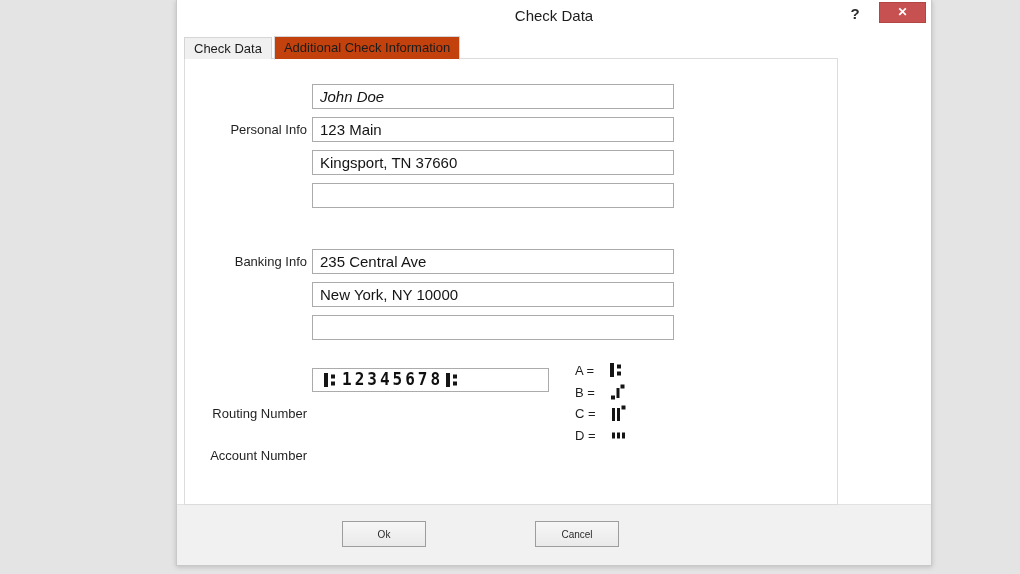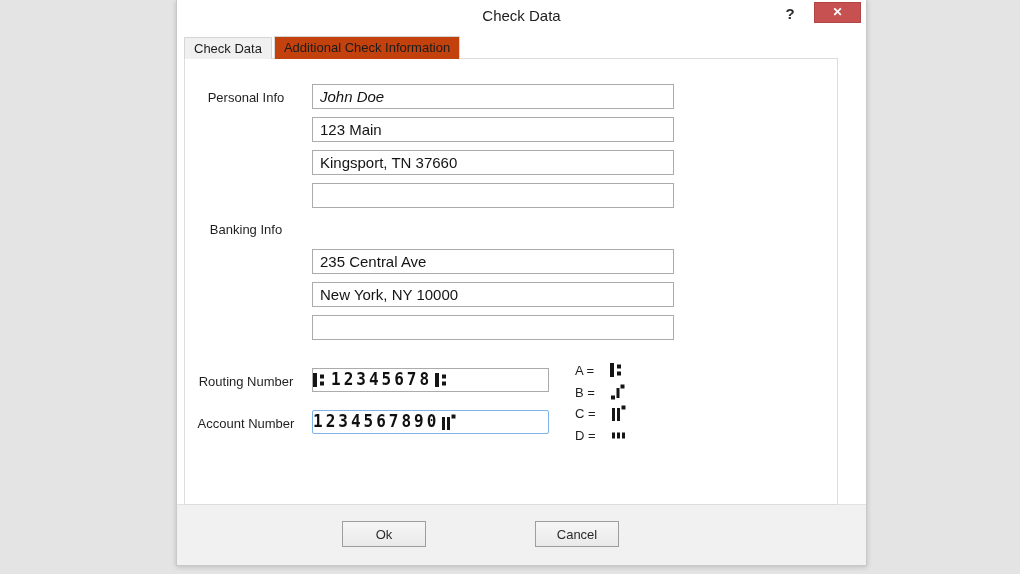--- a/index.html
+++ b/index.html
@@ -3,21 +3,21 @@
 <meta charset="utf-8">
 <style>
   * { margin:0; padding:0; box-sizing:border-box; }
   html,body { width:1020px; height:574px; overflow:hidden; }
   body {
     background:#e4e4e4;
     font-family:"Liberation Sans", sans-serif;
     position:relative;
   }
   .dialog {
-    position:absolute; left:176px; top:0; width:691px; height:566px;
+    position:absolute; left:176px; top:0; width:756px; height:566px;
     background:#ffffff;
     border:1px solid #c9c9c9; border-top:none;
     box-shadow:0 1px 5px rgba(0,0,0,0.18);
   }
   
   .titlebar { position:absolute; top:0; left:0; right:0; height:32px; background:#ffffff; }
   .win-title {
     position:absolute; left:0; right:0; top:7px; text-align:center;
     font-size:15px; color:#1c1c1c;
   }
@@ -46,33 +46,33 @@
     background:#c2410c; height:24px; line-height:22px;
     border:1px solid #d5d5d5; border-bottom:1px solid #ffffff;
     position:relative; top:1px; z-index:4;
   }
   
   .panel {
     position:absolute; top:58px; left:7px; width:654px; height:447px;
     background:#ffffff; border:1px solid #dcdcdc; z-index:2;
   }
   .flabel {
-    position:absolute; left:0; width:122px; text-align:center;
-    font-size:13px; color:#1f1f1f; white-space:nowrap;
+    position:absolute; left:0; width:122px; text-align:right;
+    font-size:13px; color:#1f1f1f; white-space:nowrap;margin-top:32px;
   }
   .tfield {
     position:absolute; left:127px; width:362px; height:25px;
     border:1px solid #ababab; background:#ffffff;
     font-family:"Liberation Sans", sans-serif; font-size:15px; color:#141414;
     padding:0 7px; outline:none;
   }
   .micr-field {
     position:absolute; left:127px; width:237px; height:24px;
     border:1px solid #ababab; background:#ffffff;
-    display:flex; align-items:center; padding:0 0;
+    display:flex; align-items:center; padding:0 11px;
   }
   .micr-field.focused {
     border:1px solid #7eb4ea; border-radius:2px;
   }
   .micr-digits {
     font-family:"DejaVu Sans Mono", monospace; font-weight:700;
     font-size:16px; letter-spacing:3px; color:#101010; line-height:1;
     transform:scaleY(1.05);
   }
   .sym { display:inline-block; line-height:0; }
@@ -89,21 +89,21 @@
   
   .footer {
     position:absolute; left:0; right:0; bottom:0; height:61px;
     background:#f0f1f0; border-top:1px solid #e2e2e2;
   }
   .btn {
     position:absolute; top:16px; width:84px; height:26px;
     background:linear-gradient(#f6f6f6,#eaeaea);
     border:1px solid #9d9d9d;
     font-family:"Liberation Sans", sans-serif;
-    font-size:13px; color:#2a2a2a; cursor:default;
+    font-size:10px; color:#2a2a2a; cursor:default;
   }
   .btn-ok { left:165px; }
   .btn-cancel { left:358px; }
 </style>
 </head>
 <body>
 
 <div class="dialog">
 
   <div class="titlebar">
@@ -147,61 +147,51 @@
       <span class="sym gap-l">
         <svg width="12" height="16" viewBox="0 0 12 16">
             <rect x="0" y="1" width="4" height="14"></rect>
             <rect x="7" y="2.5" width="4" height="4"></rect>
             <rect x="7" y="9.5" width="4" height="4"></rect>
           </svg>
       </span>
     </div>
 
     <span class="flabel" style="top:357px">Account Number</span>
-    <div class="micr-field focused" style="top:351px">
-      <span class="micr-digits">1234567890</span>
-      <span class="sym gap-l">
+
+    <div class="legend-row" style="top:303px">
+      <span>A =</span>
+      <span class="sym">
+        <svg width="12" height="16" viewBox="0 0 12 16">
+            <rect x="0" y="1" width="4" height="14"></rect>
+            <rect x="7" y="2.5" width="4" height="4"></rect>
+            <rect x="7" y="9.5" width="4" height="4"></rect>
+          </svg>
+      </span>
+    </div>
+    <div class="legend-row" style="top:325px">
+      <span>B =</span>
+      <span class="sym">
+        <svg width="14" height="16" viewBox="0 0 14 16">
+            <rect x="0" y="11.5" width="4" height="4"></rect>
+            <rect x="5.5" y="4" width="3" height="10"></rect>
+            <rect x="9.5" y="0.5" width="4" height="4"></rect>
+          </svg>
+      </span>
+    </div>
+    <div class="legend-row" style="top:346px">
+      <span>C =</span>
+      <span class="sym">
         <svg width="14" height="16" viewBox="0 0 14 16">
             <rect x="0" y="3" width="3" height="13"></rect>
             <rect x="5" y="3" width="3" height="13"></rect>
             <rect x="9.5" y="0.5" width="4" height="4"></rect>
           </svg>
       </span>
     </div>
-
-    <div class="legend-row" style="top:303px">
-      <span>A =</span>
-      <span class="sym">
-        <svg width="12" height="16" viewBox="0 0 12 16">
-            <rect x="0" y="1" width="4" height="14"></rect>
-            <rect x="7" y="2.5" width="4" height="4"></rect>
-            <rect x="7" y="9.5" width="4" height="4"></rect>
-          </svg>
-      </span>
-    </div>
-    <div class="legend-row" style="top:325px">
-      <span>B =</span>
-      <span class="sym">
-        <svg width="14" height="16" viewBox="0 0 14 16">
-            <rect x="0" y="11.5" width="4" height="4"></rect>
-            <rect x="5.5" y="4" width="3" height="10"></rect>
-            <rect x="9.5" y="0.5" width="4" height="4"></rect>
-          </svg>
-      </span>
-    </div>
-    <div class="legend-row" style="top:346px">
-      <span>C =</span>
-      <span class="sym">
-        <svg width="14" height="16" viewBox="0 0 14 16">
-            <rect x="0" y="3" width="3" height="13"></rect>
-            <rect x="5" y="3" width="3" height="13"></rect>
-            <rect x="9.5" y="0.5" width="4" height="4"></rect>
-          </svg>
-      </span>
-    </div>
     <div class="legend-row" style="top:368px">
       <span>D =</span>
       <span class="sym">
         <svg width="14" height="16" viewBox="0 0 14 16">
             <rect x="0" y="5.5" width="3" height="6"></rect>
             <rect x="5" y="5.5" width="3" height="6"></rect>
             <rect x="10" y="5.5" width="3" height="6"></rect>
           </svg>
       </span>
     </div>

